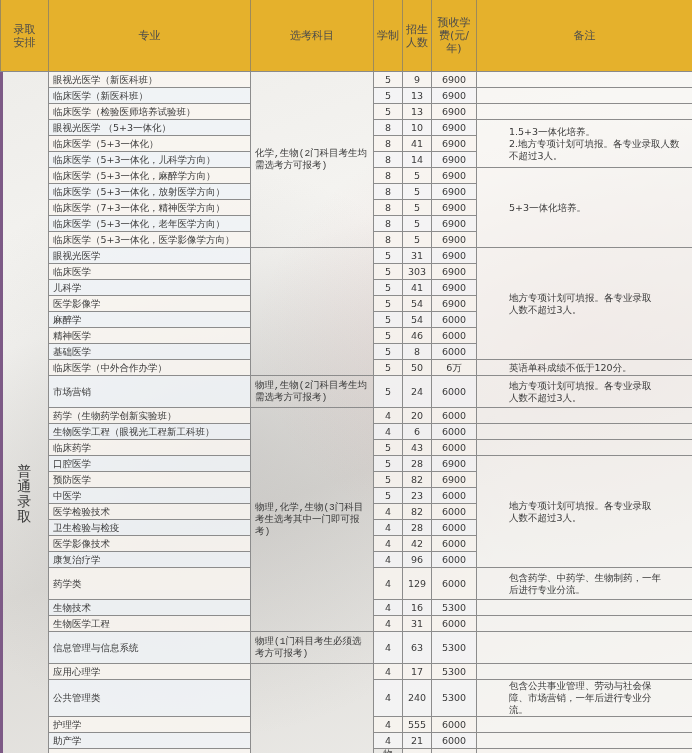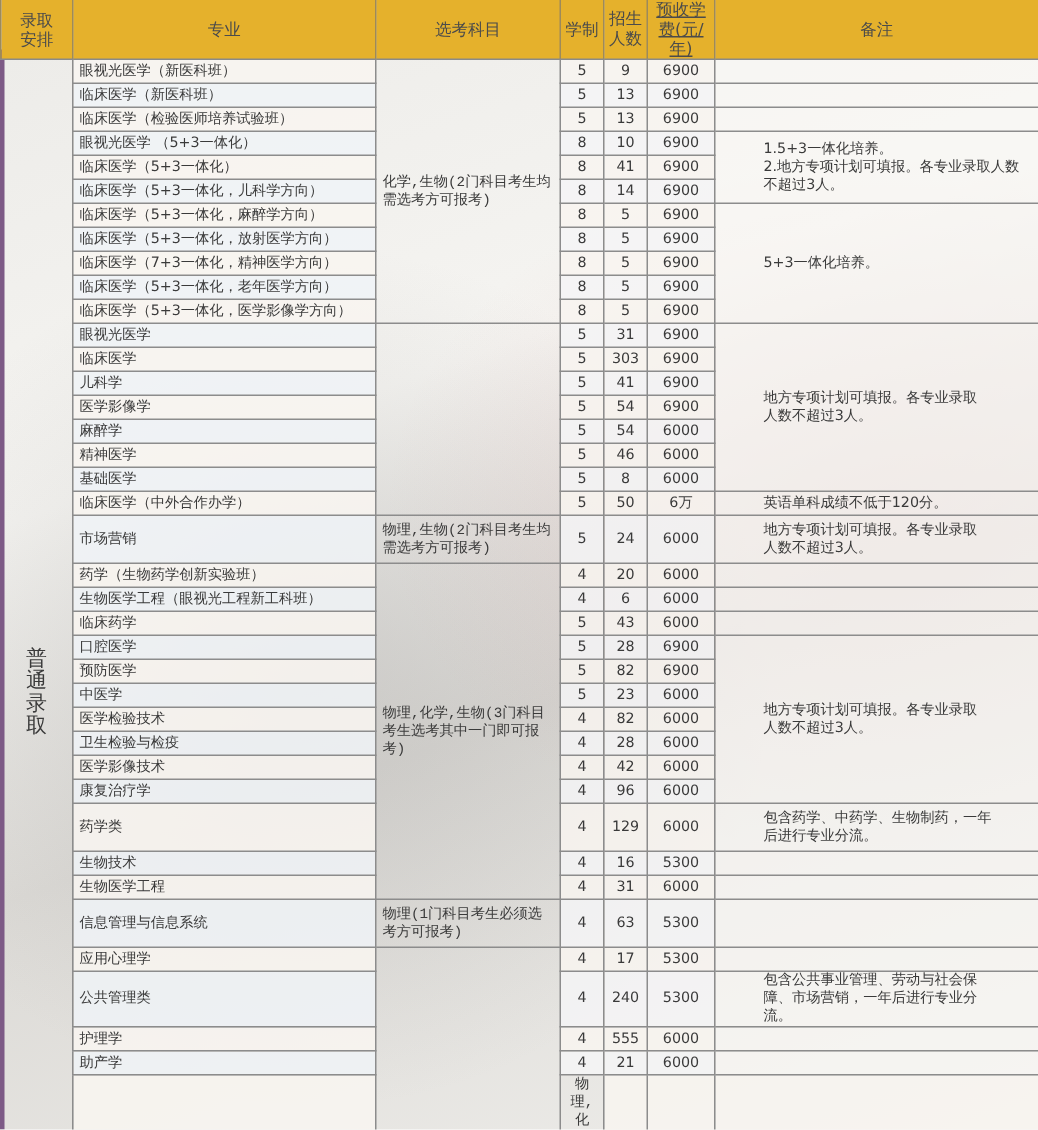--- a/index.html
+++ b/index.html
@@ -53,22 +53,22 @@
       <col style="width:29px">
       <col style="width:45px">
     <col style="width:216px">
   </colgroup>
   <thead>
     <tr>
       <th style="padding:0 8px;">录取安排</th>
       <th>专业</th>
       <th>选考科目</th>
       <th>学制</th>
-      <th style="padding:0 2px;font-family:Liberation Serif, serif;">招生人数</th>
-      <th style="padding:0 1px;text-decoration:underline;">预收学费(元/年)</th>
+      <th style="padding:0 2px;">招生人数</th>
+      <th style="padding:16px 1px;">预收学费(元/年)</th>
       <th>备注</th>
     </tr>
   </thead>
   <tbody>
 
     <tr>
       <td class="arr" rowspan="39">
         <span class="arr-label">普通录取</span>
       </td>
       <td class="major">眼视光医学（新医科班）</td>

